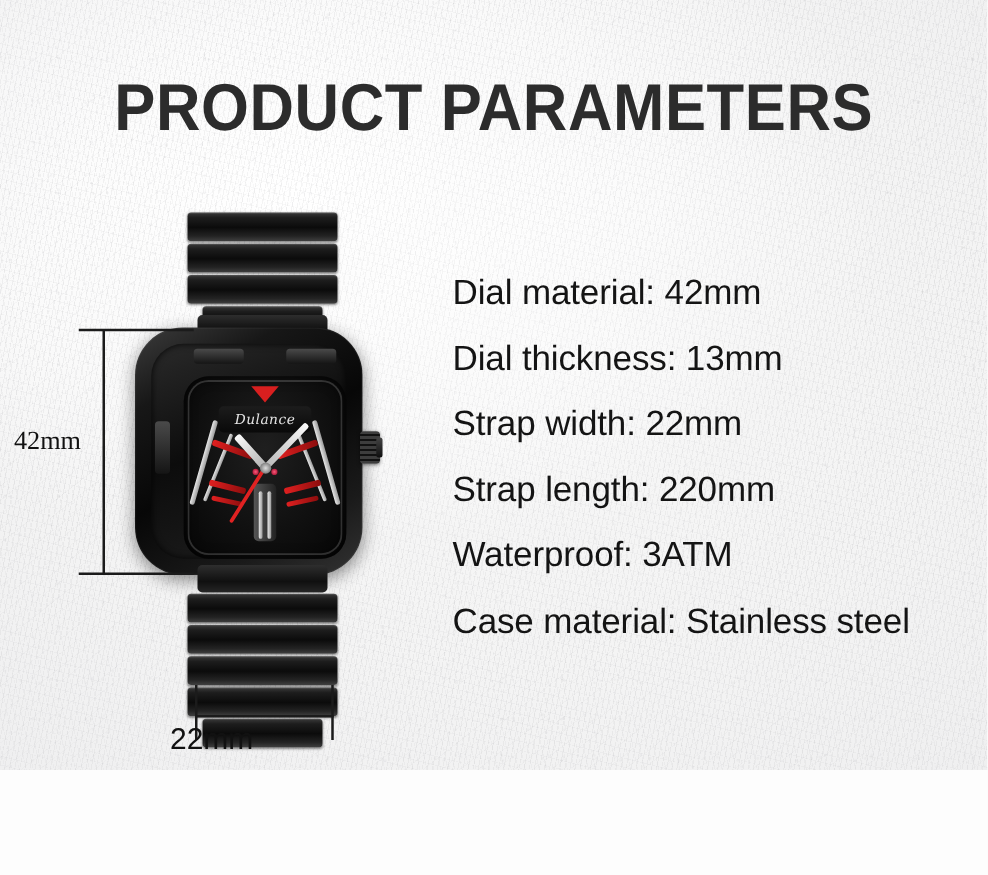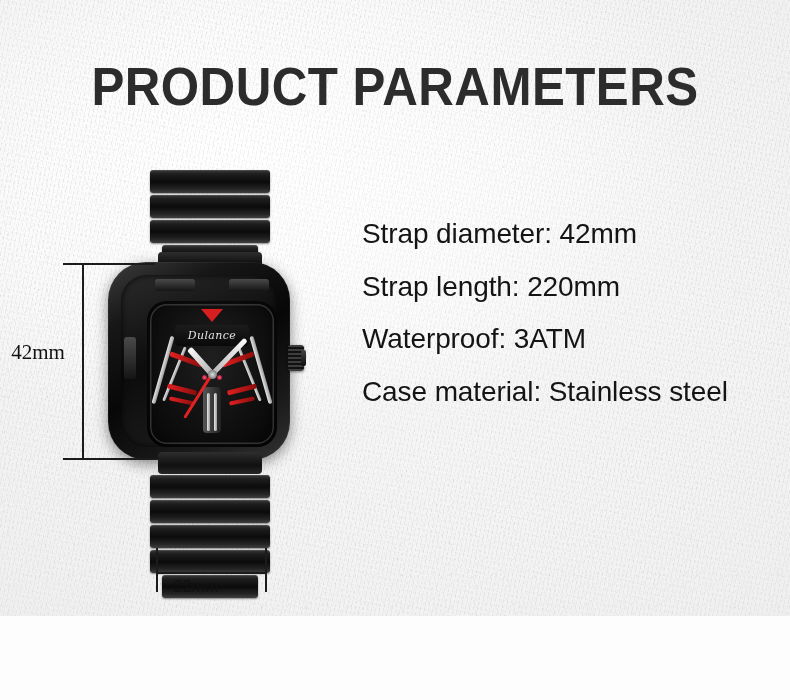--- a/index.html
+++ b/index.html
@@ -71,22 +71,22 @@
   .dim-v-tick-bot{position:absolute;left:63px;top:458px;width:92px;height:2px;background:#1b1b1b;}
   .dim-v-label{
     position:absolute;left:0;top:340px;width:76px;text-align:center;
     font-size:21px;color:#111;font-weight:400;font-family:Liberation Serif, serif;
   }
 
   .dim-h-line{position:absolute;left:157px;top:572px;width:110px;height:2px;background:#1b1b1b;}
   .dim-h-tick-l{position:absolute;left:156px;top:548px;width:2px;height:44px;background:#1b1b1b;}
   .dim-h-tick-r{position:absolute;left:265px;top:548px;width:2px;height:44px;background:#1b1b1b;}
   .dim-h-label{
-    position:absolute;left:136px;top:578px;width:120px;text-align:center;
-    font-size:16px;color:#111;
+    position:absolute;left:136px;top:578px;width:120px;
+    font-size:24px;color:#111;
   }
 
   
   .watch{position:absolute;left:95px;top:170px;width:230px;height:420px;}
 
   .band{position:absolute;left:50%;transform:translateX(-50%);width:120px;}
   .band-link{
     width:100%;height:23px;margin-bottom:2px;border-radius:3px;
     background:linear-gradient(180deg,#3a3a3a 0%,#1d1d1d 18%,#0b0b0b 52%,#232323 82%,#404040 100%);
     box-shadow:inset 0 1px 0 rgba(255,255,255,.10), 0 1px 2px rgba(0,0,0,.45);
@@ -276,19 +276,21 @@
   </div>
 
   <div>
     <div class="dim-h-tick-l"></div>
     <div class="dim-h-tick-r"></div>
     <div class="dim-h-line"></div>
     <div class="dim-h-label">22mm</div>
   </div>
 
   <div class="specs">
-    <div class="spec-line">Strap diameter: 42mm</div>
+    <div class="spec-line">Dial material: 42mm</div>
+    <div class="spec-line">Dial thickness: 13mm</div>
+    <div class="spec-line">Strap width: 22mm</div>
     <div class="spec-line">Strap length: 220mm</div>
     <div class="spec-line">Waterproof: 3ATM</div>
     <div class="spec-line">Case material: Stainless steel</div>
   </div>
 
 </div>
 
 </body></html>

